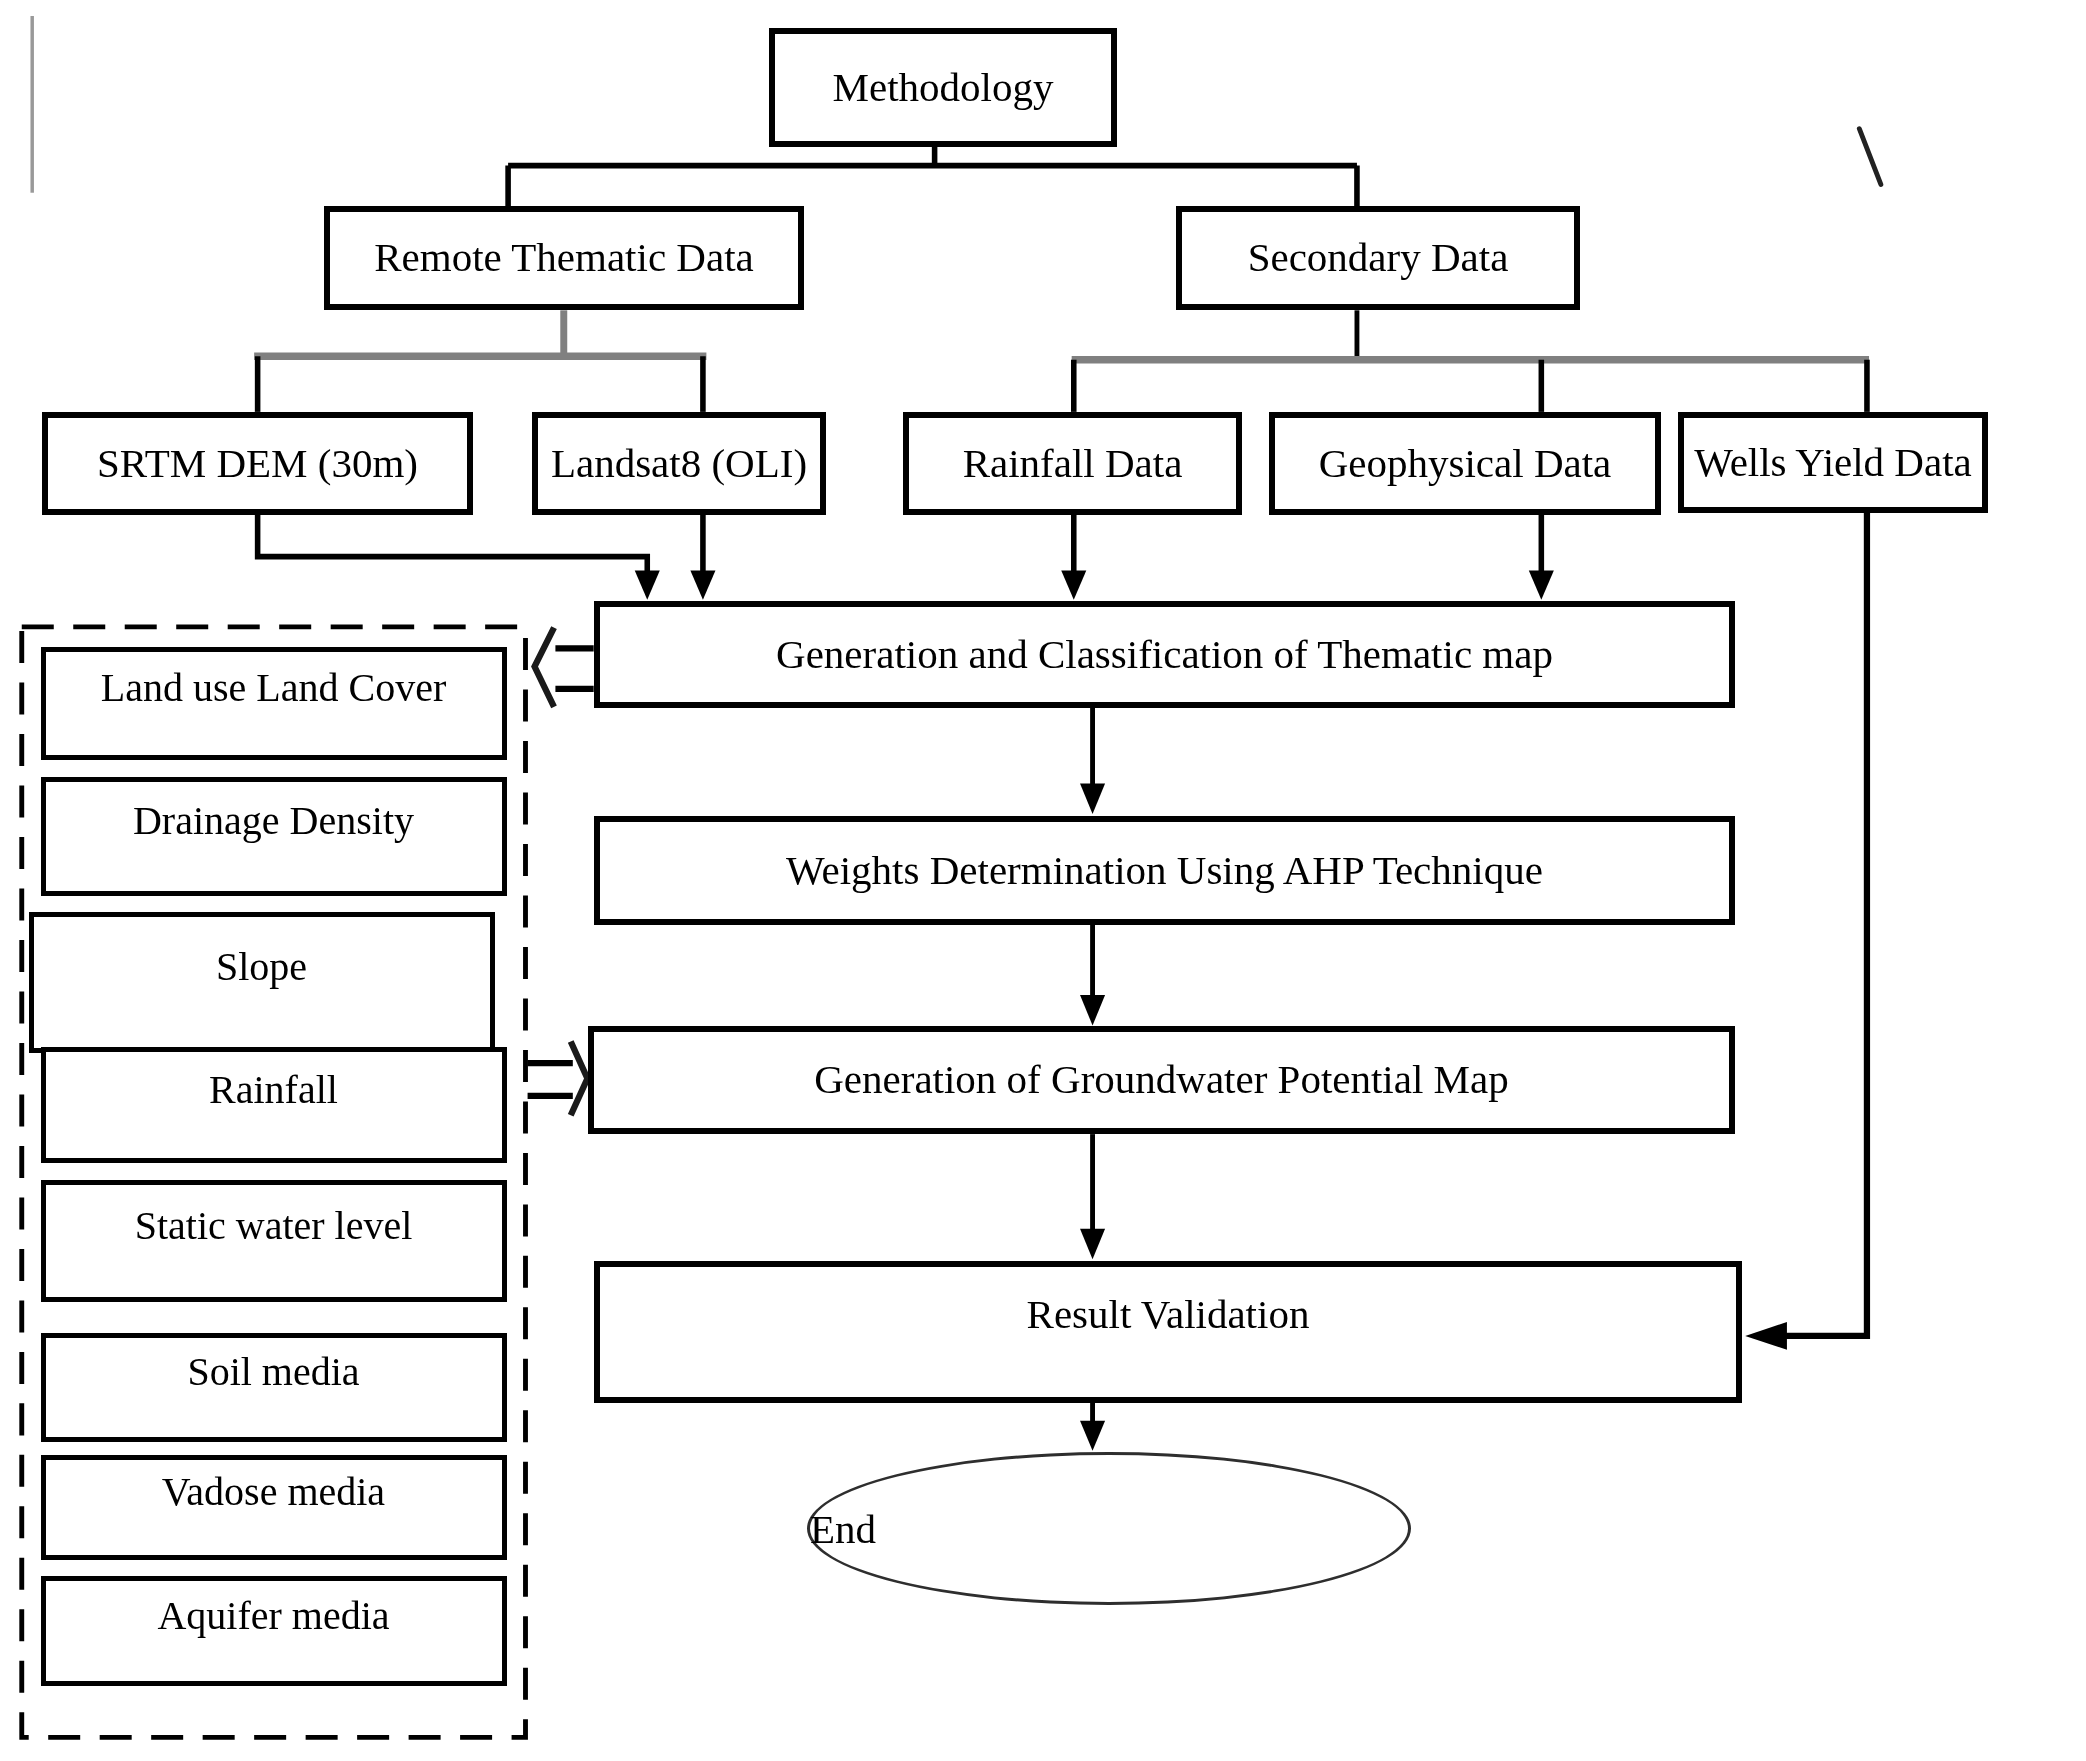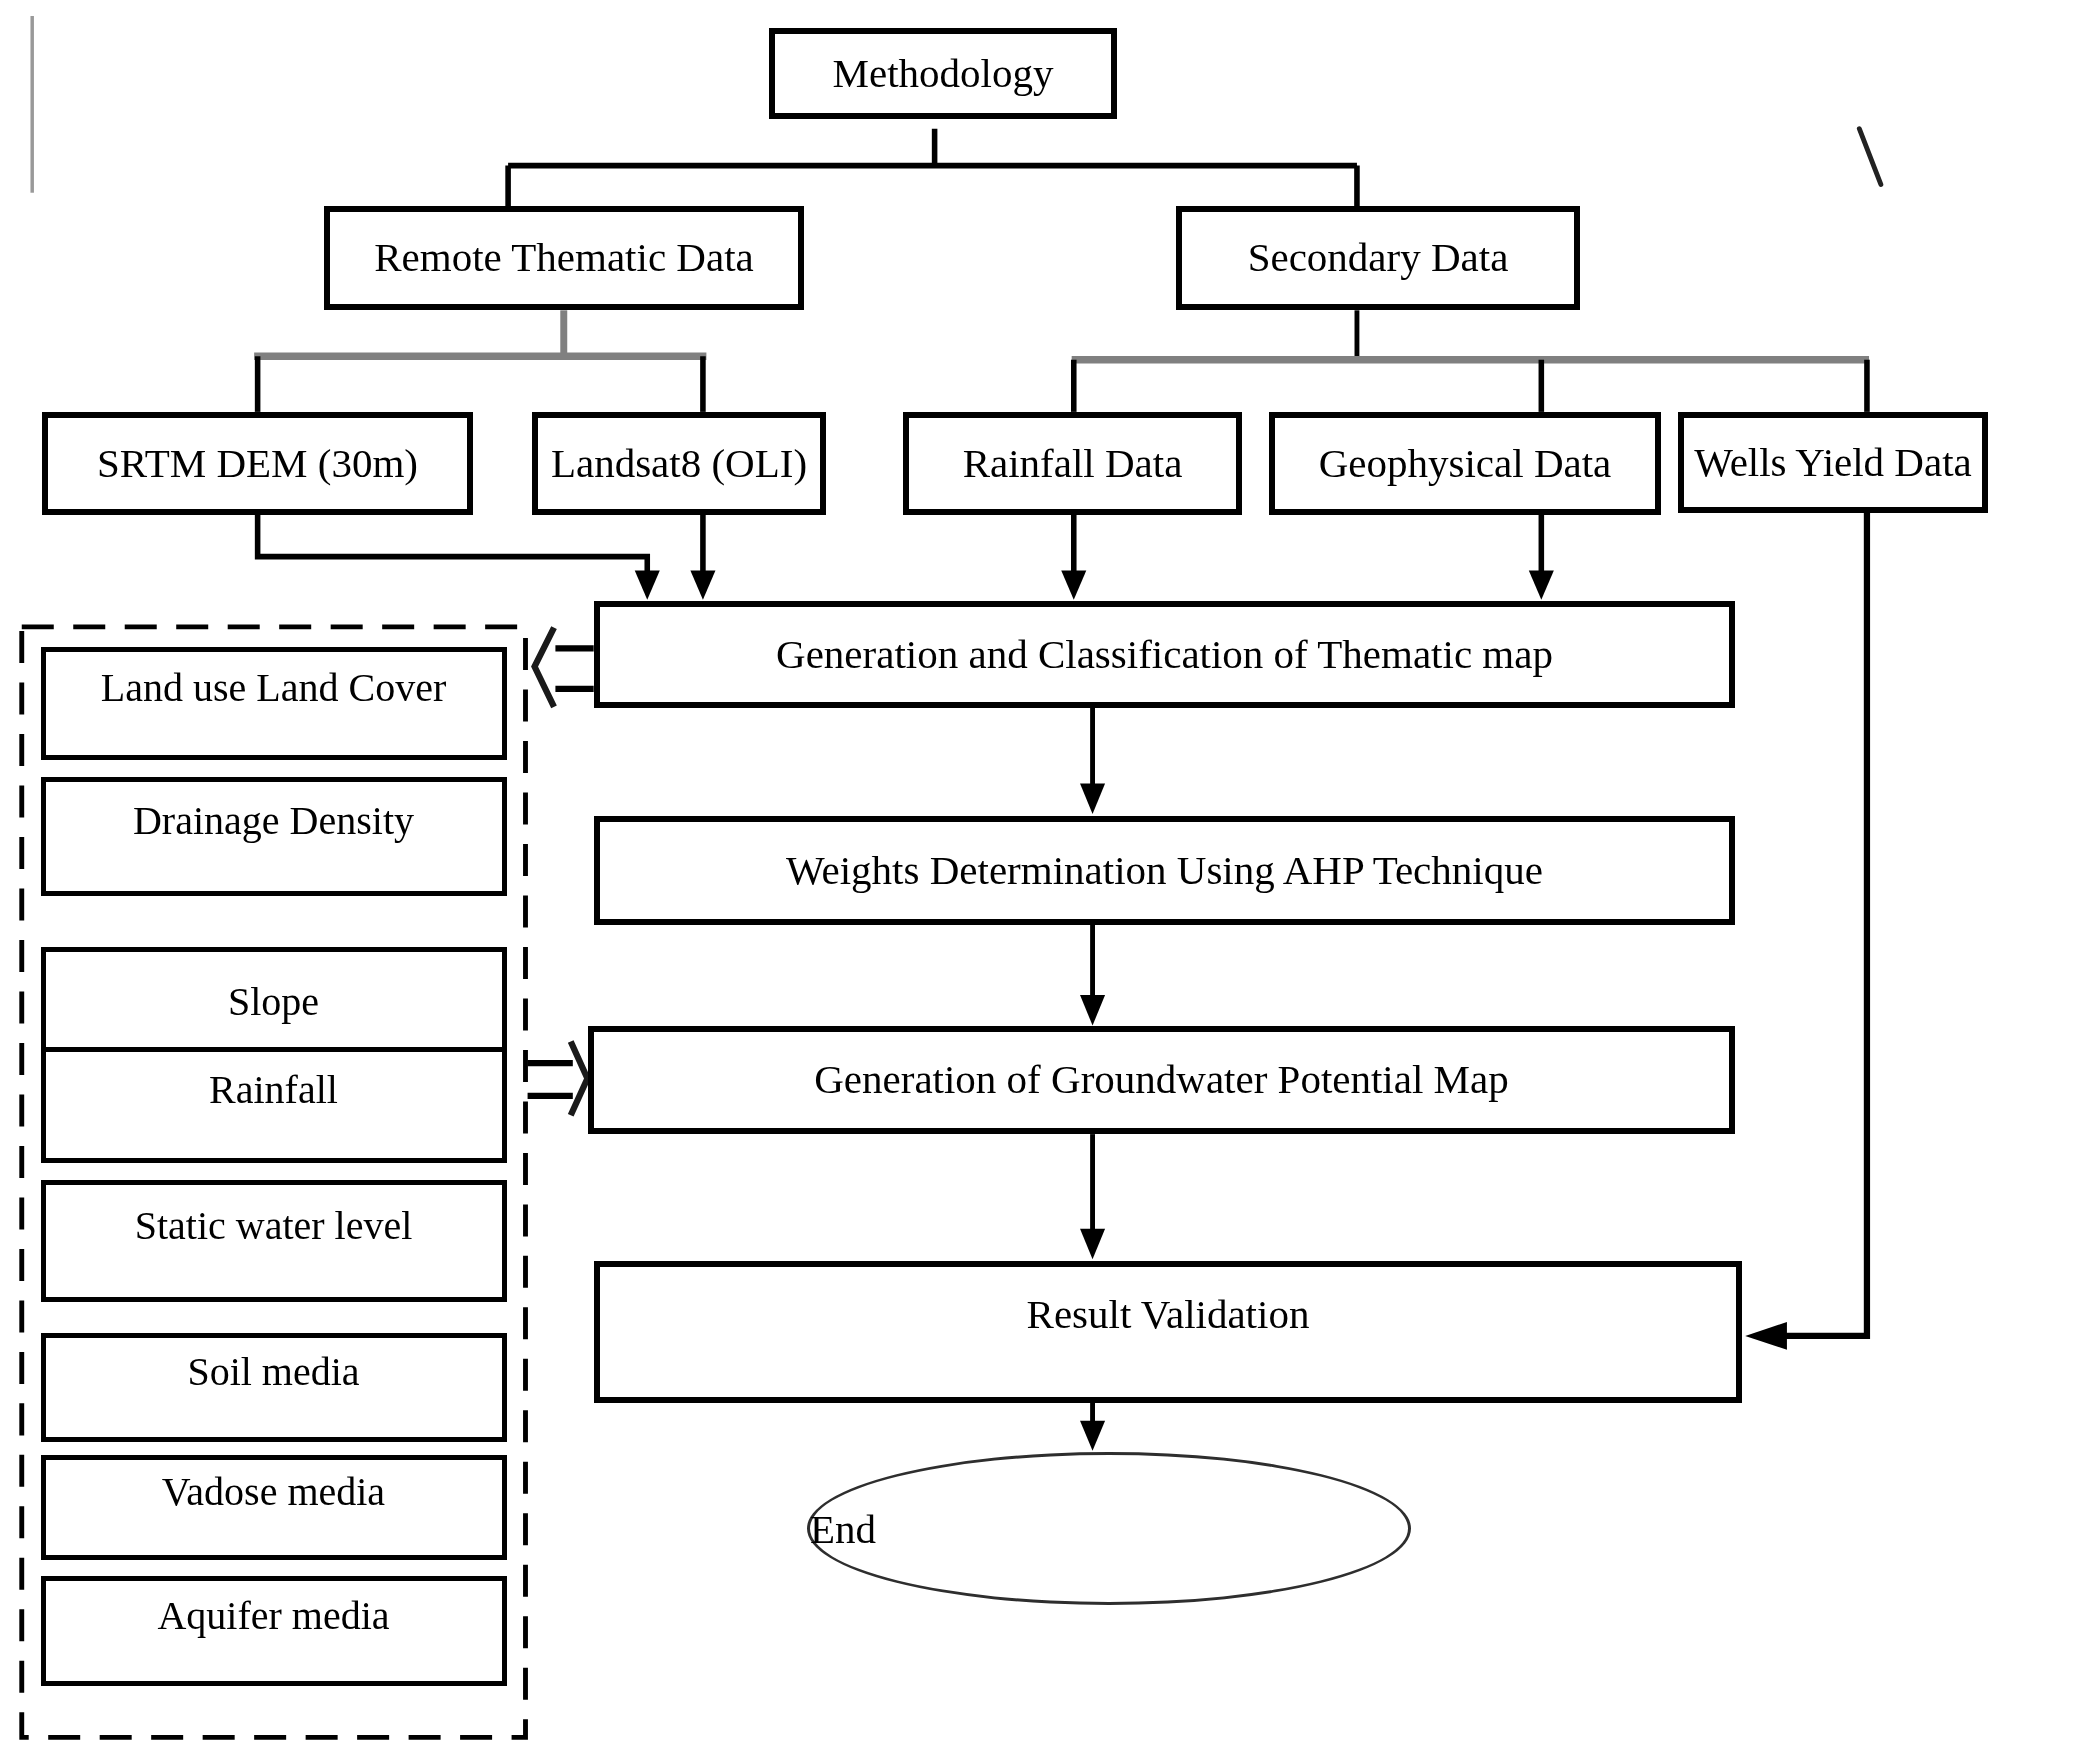--- a/index.html
+++ b/index.html
@@ -91,21 +91,21 @@
 
     <rect x="31" y="901" width="724" height="1596" fill="none" stroke="#000000" stroke-width="7" stroke-dasharray="46 28"></rect>
 
     <path d="M853,932 H798 M853,990 H798" stroke="#000000" stroke-width="9" fill="none"></path>
     <polyline points="796,902 768,958 796,1016" stroke="#1a1a1a" stroke-width="9" fill="none"></polyline>
 
     <path d="M758,1528 H823 M758,1575 H823" stroke="#000000" stroke-width="9" fill="none"></path>
     <polyline points="820,1497 844,1550 820,1603" stroke="#1a1a1a" stroke-width="9" fill="none"></polyline>
   </svg>
 
-  <div class="box" id="node-methodology" style="left:769px;top:28px;width:348px;height:91px;justify-content:center;">
+  <div class="box" id="node-methodology" style="left:769px;top:28px;width:348px;height:119px;justify-content:center;">
       <span>Methodology</span>
     </div>
 
   <div class="box" style="left:324px;top:206px;width:480px;height:104px;">
       <span>Remote Thematic Data</span>
     </div>
   <div class="box" style="left:1176px;top:206px;width:404px;height:104px;text-align:right;">
       <span>Secondary Data</span>
     </div>
 
@@ -142,21 +142,21 @@
       <span>End</span>
     </div>
 
   <div style="position:absolute;left:19.5px;top:625px;width:508px;height:1115px;">
     <div class="panel-item" style="left:21px;top:22px;width:466px;height:113px;">
         <span>Land use Land Cover</span>
       </div>
     <div class="panel-item" style="left:21px;top:152px;width:466px;height:119px;">
         <span>Drainage Density</span>
       </div>
-    <div class="panel-item" style="left:21px;top:287px;width:466px;height:141px;margin-top:35px;">
+    <div class="panel-item" style="left:9px;top:287px;width:466px;height:141px;">
         <span>Slope</span>
       </div>
     <div class="panel-item" style="left:21px;top:422px;width:466px;height:116px;">
         <span>Rainfall</span>
       </div>
     <div class="panel-item" style="left:21px;top:555px;width:466px;height:122px;">
         <span>Static water level</span>
       </div>
     <div class="panel-item" style="left:21px;top:708px;width:466px;height:109px;">
         <span>Soil media</span>

